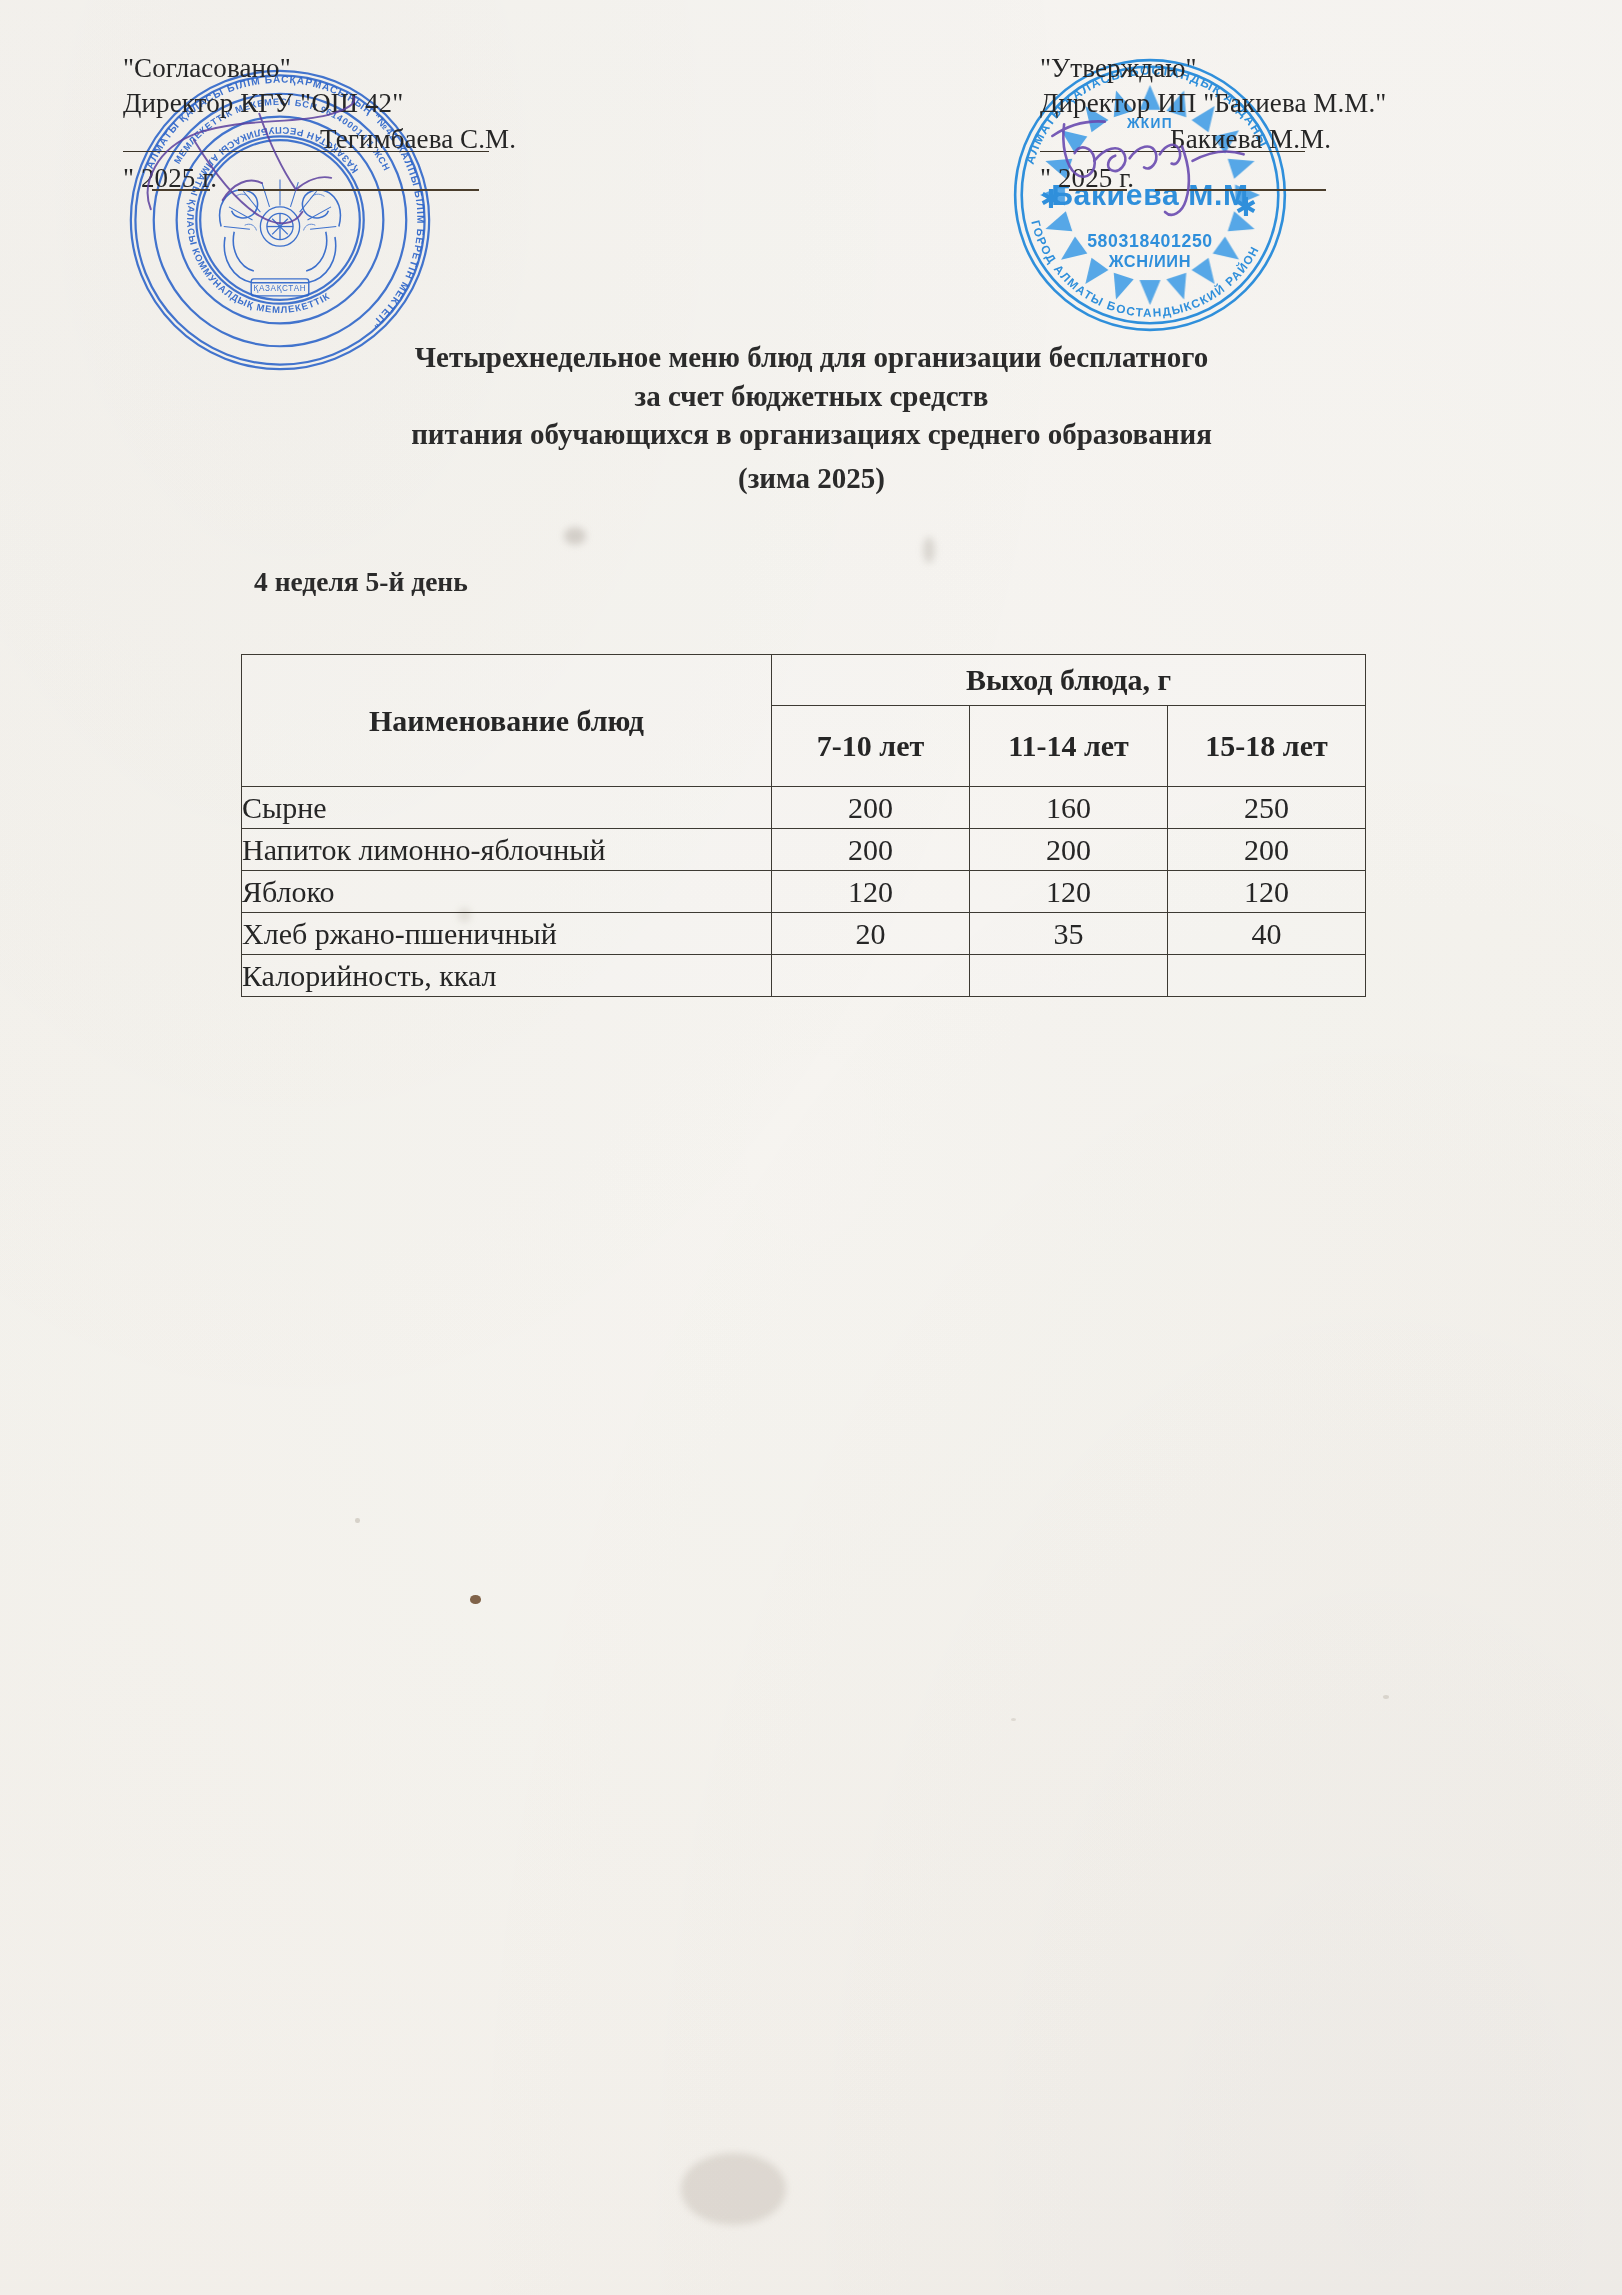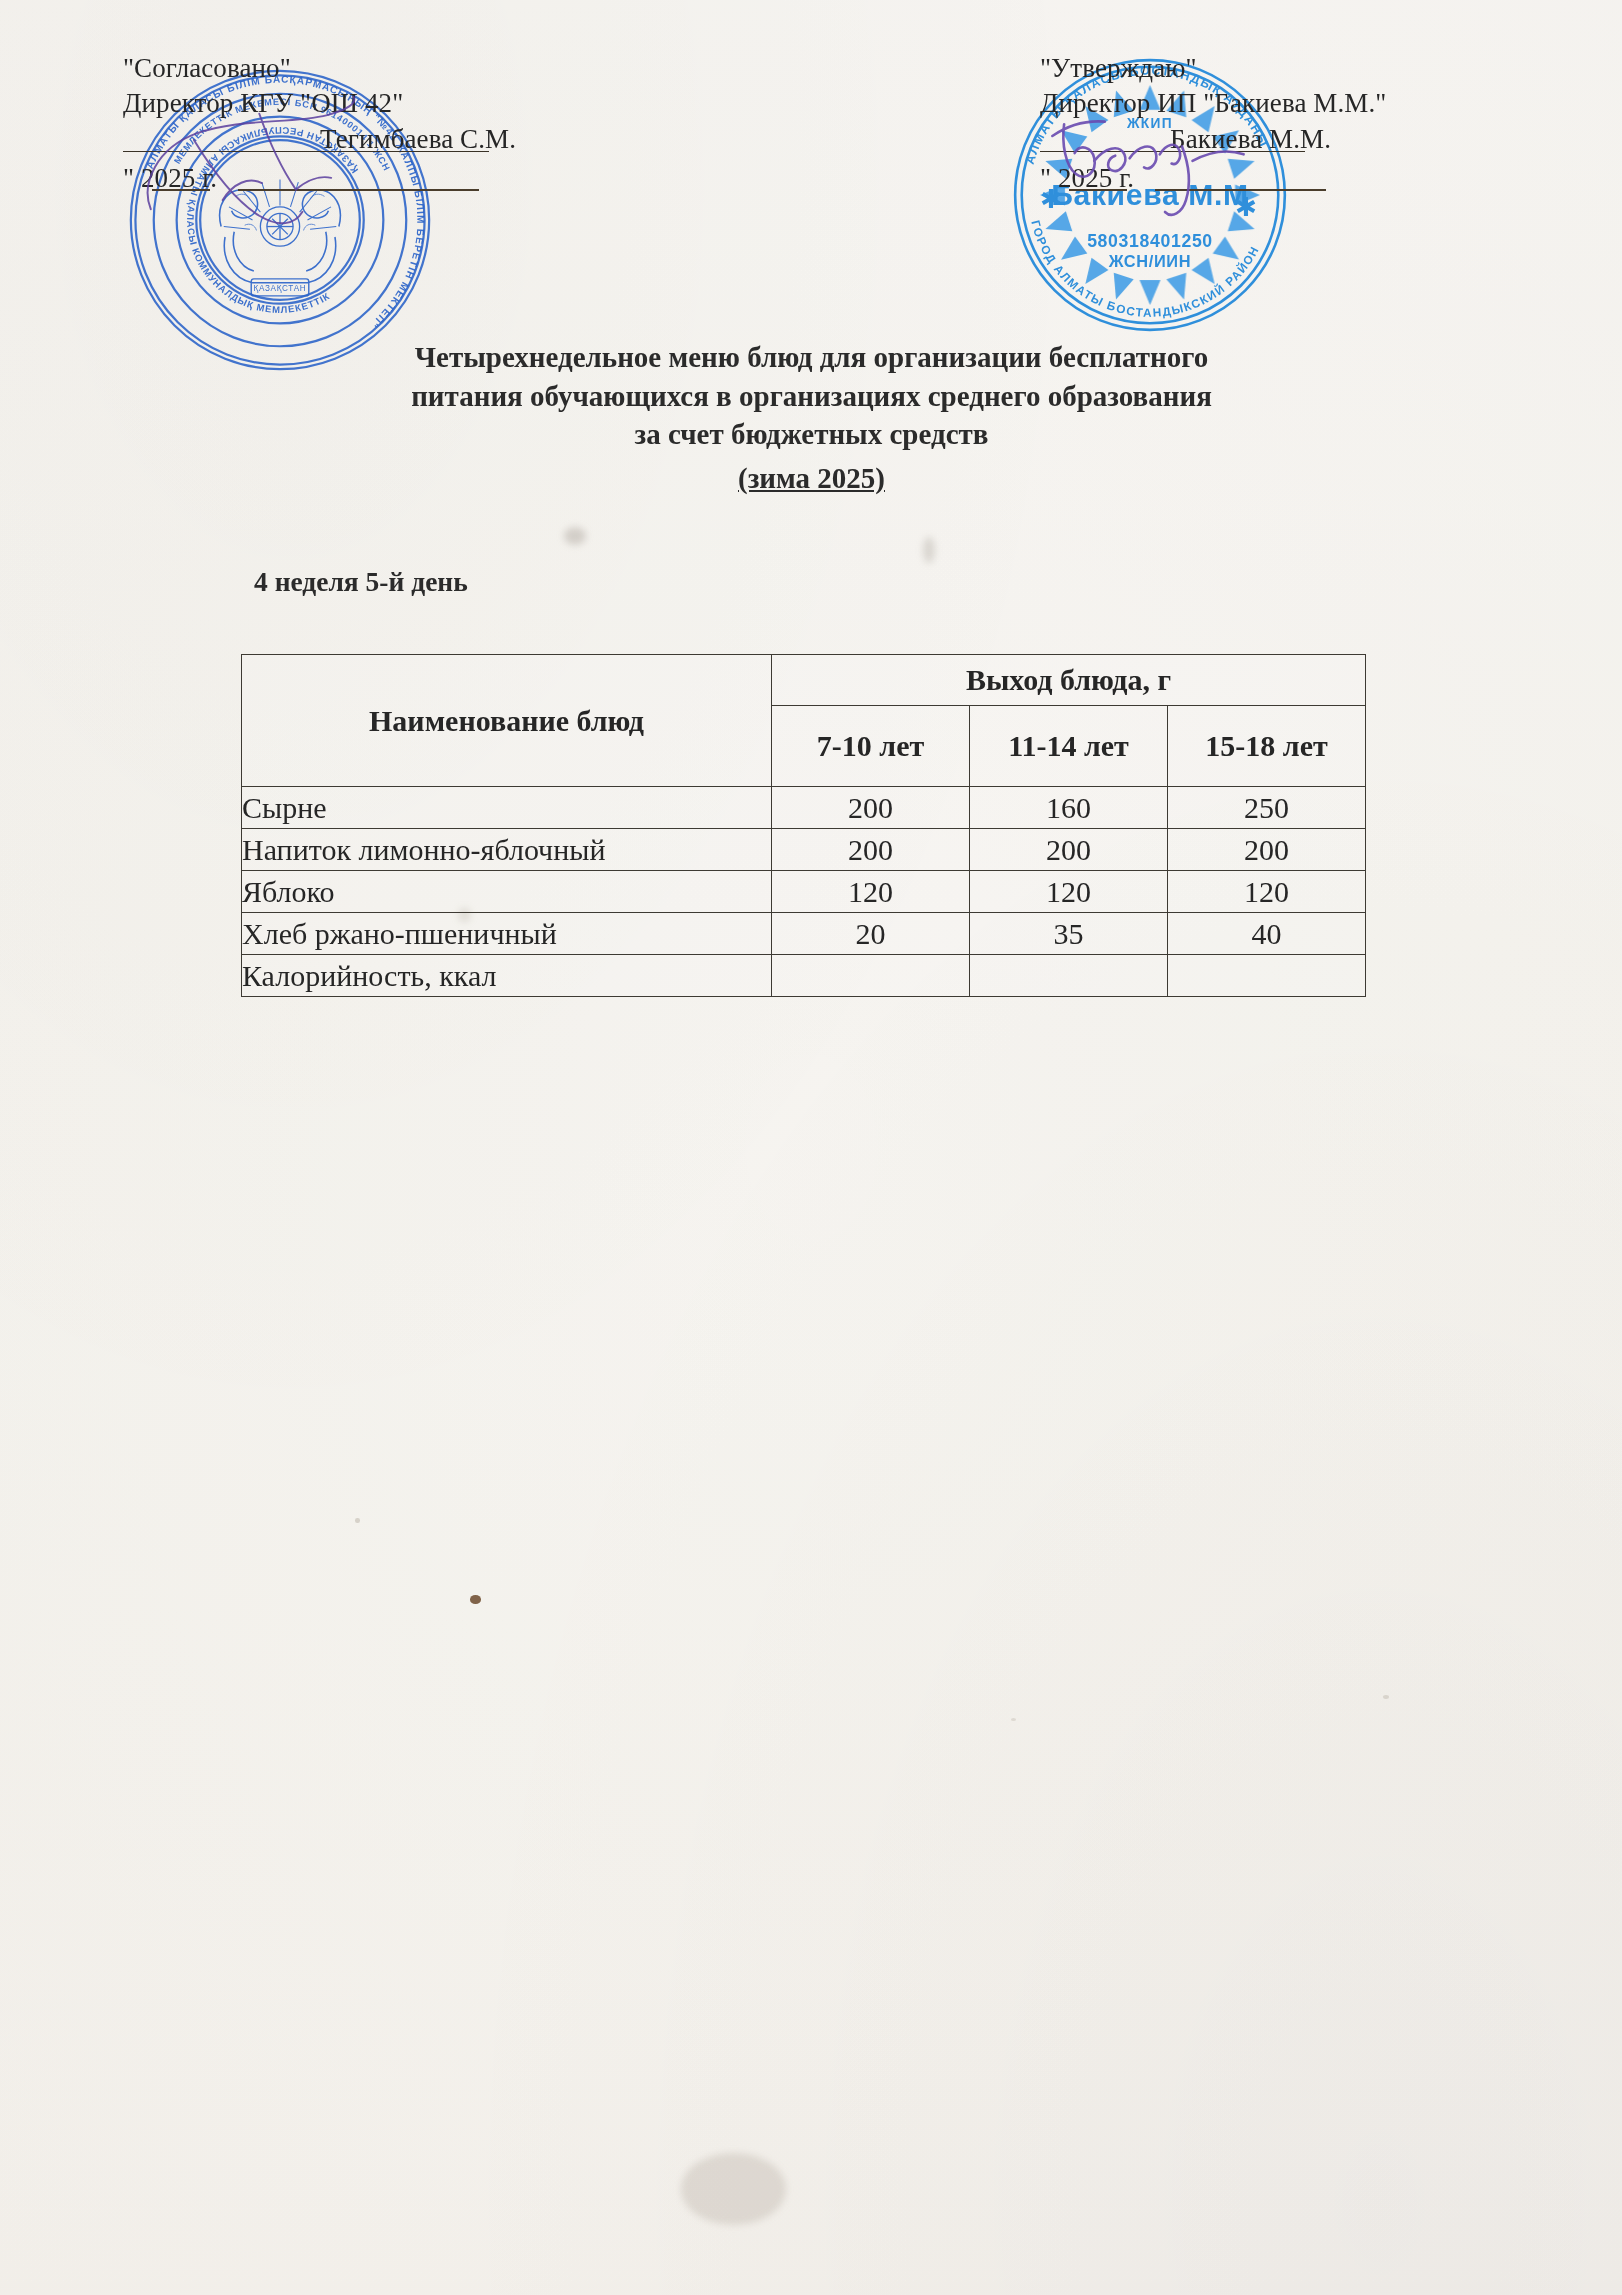--- a/index.html
+++ b/index.html
@@ -105,21 +105,20 @@
     line-height: 1.33;
     font-weight: 700;
     color: #2b2b2b;
     z-index: 6;
   }
   .doc-title .ln { display: block; }
   .doc-title .season {
     display: block;
     margin-top: 5.2px;
     font-weight: 700;
-    text-decoration: underline;
   }
 
   .day-label {
     position: absolute;
     left: 254px;
     top: 566px;
     font-size: 27.5px;
     font-weight: 700;
     color: #2b2b2b;
     z-index: 6;
@@ -402,22 +401,22 @@
     <span class="date-line">
       <span>"</span>
       <span class="date-rule-a"></span>
       <span class="date-rule-b"></span>
       <span class="date-year">2025 г.</span>
     </span>
   </div>
 
   <div class="doc-title">
     <span class="ln">Четырехнедельное меню блюд для организации бесплатного</span>
+    <span class="ln">за счет бюджетных средств</span>
     <span class="ln">питания обучающихся в организациях среднего образования</span>
-    <span class="ln">за счет бюджетных средств</span>
     <span class="season">(зима 2025)</span>
   </div>
 
   <div class="day-label">4 неделя 5-й день</div>
 
   <div class="menu-table-wrap">
     <table class="menu">
       <colgroup>
         <col class="c-name">
         <col class="c-age">

